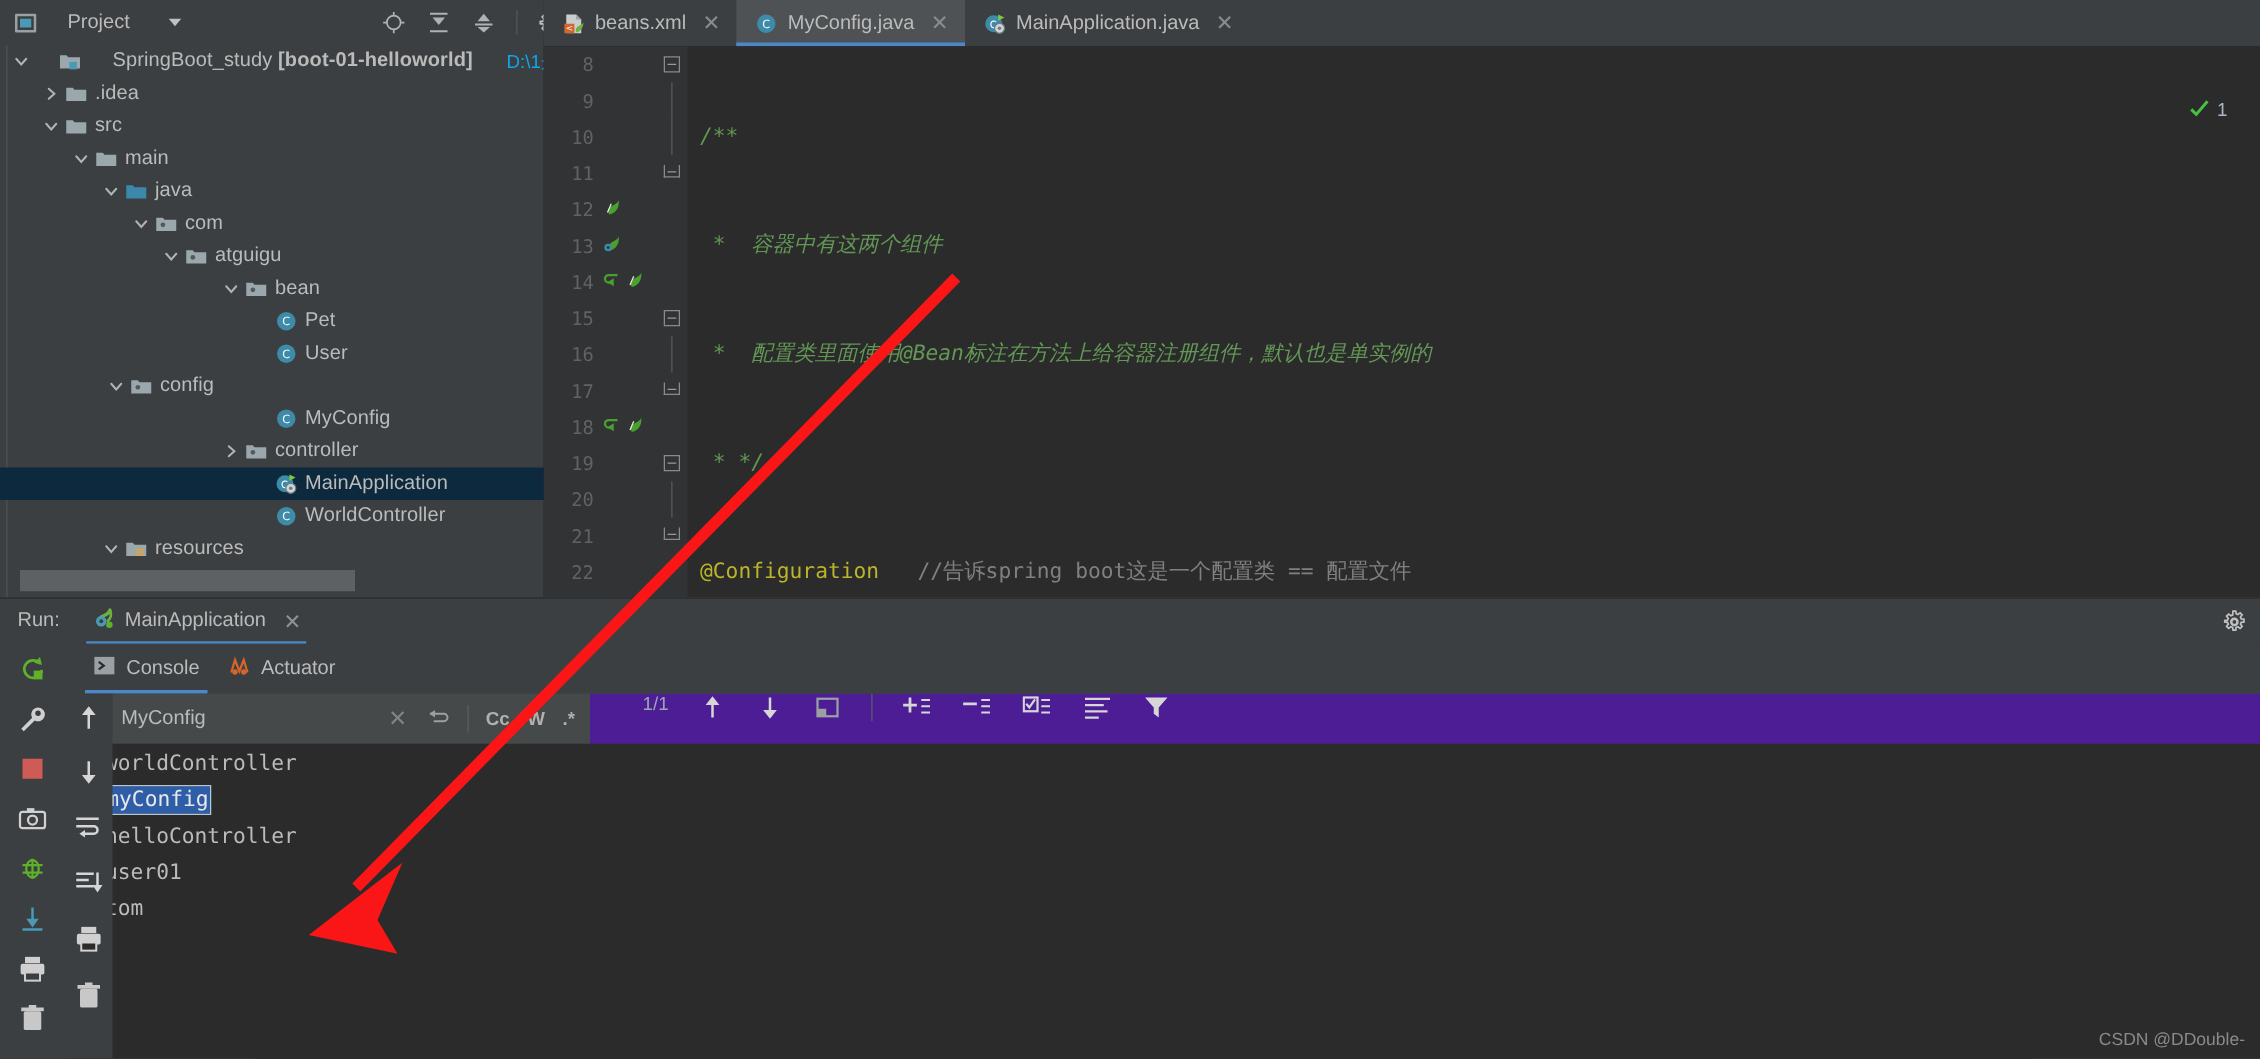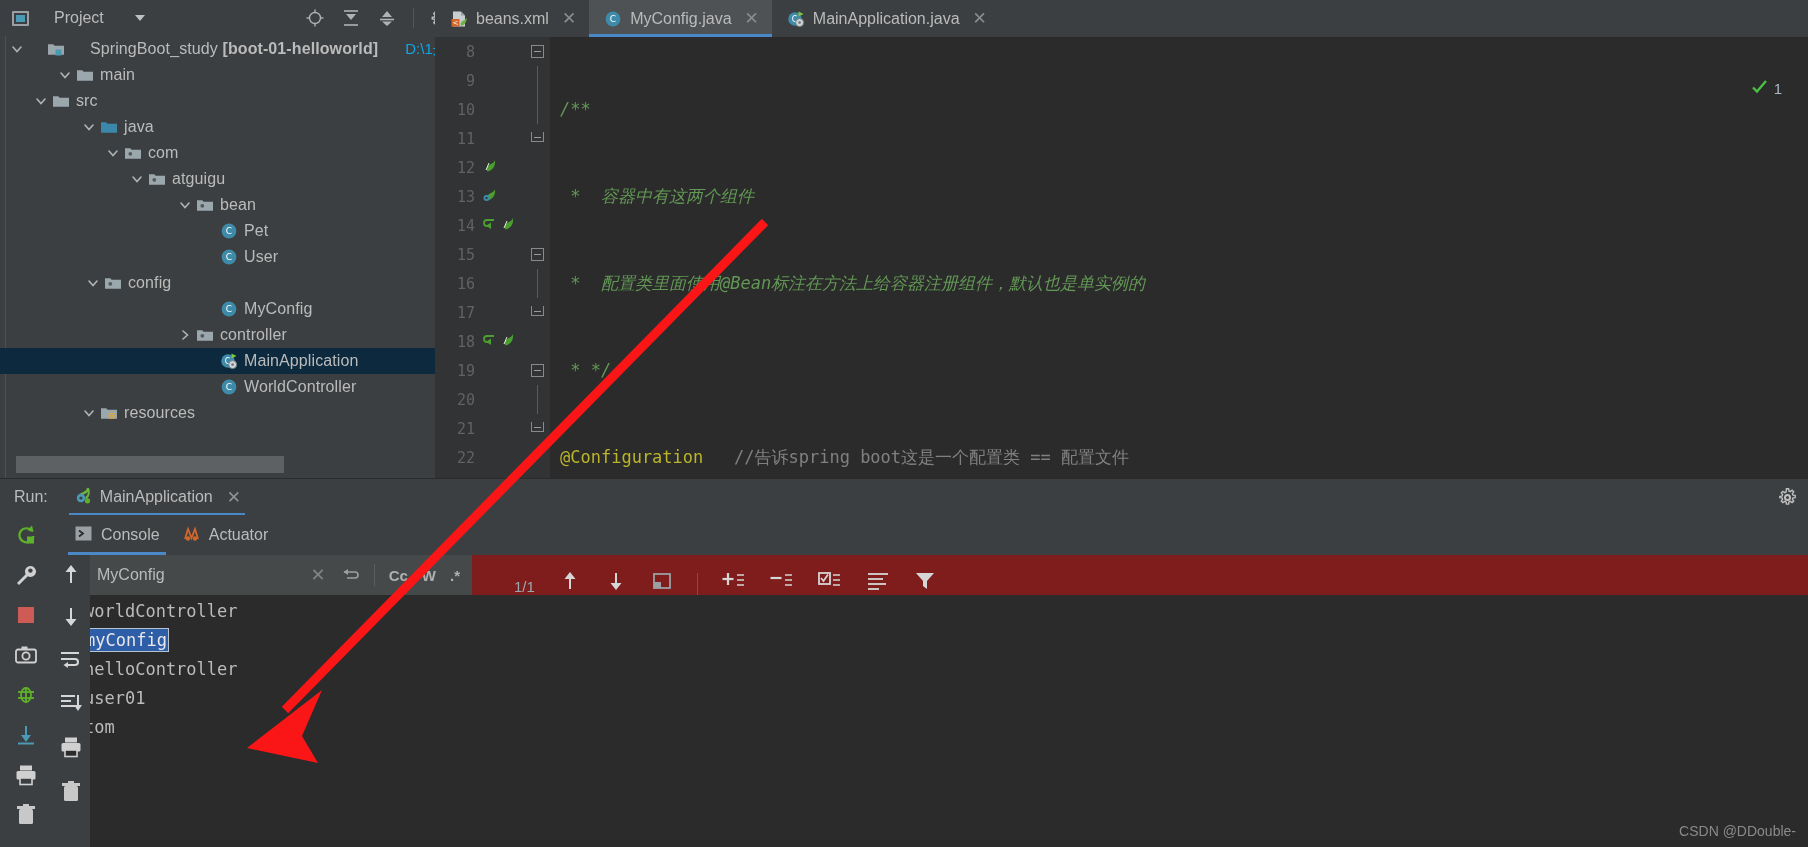--- a/index.html
+++ b/index.html
@@ -137,21 +137,21 @@
 
   .find-bar { height:40px; background:#45494a; display:flex; align-items:center; position:relative; }
   .find-field {
     width:420px; height:40px; display:flex; align-items:center; gap:9px; padding-left:16px;
     background:#45494a;
   }
   .find-text { font-size:16px; color:#bbbbbb; }
   .find-opts { display:flex; align-items:center; gap:14px; margin-left:auto; padding-right:12px; }
   .opt { font-size:15px; color:#b0b0b0; font-weight:bold; }
   .vsep { width:1px; height:22px; background:#5a5e60; }
-  .find-right { display:flex; align-items:flex-end; gap:24px; padding-left:42px; background:#7f1d1d; height:40px; flex:1; }
+  .find-right { display:flex; align-items:flex-start; gap:24px; padding-left:42px; background:#4c1d95; height:40px; flex:1; }
   .count { font-size:15px; color:#9aa7b0; }
 
   .console-out {
     position:absolute; left:0; top:80px; right:0; bottom:0;
     background:#2b2b2b; font-family:"DejaVu Sans Mono", monospace;
     font-size:17px; color:#bbbbbb; padding-left:32px; padding-top:2px;
     line-height:29px; overflow:hidden;
   }
   .out-line { height:29px; white-space:pre; }
   .out-line .hit {
@@ -231,45 +231,58 @@
           </span>
           <span class="tico">
             <svg width="18" height="18" viewBox="0 0 18 18">
               <path d="M1 4.2h5.2l1.4 1.6H17v9H1z" fill="#9aa7ad"></path>
               <rect x="8.5" y="9.5" width="6" height="6" fill="#4a9ab5"></rect>
             </svg>
           </span>
           <span class="tlabel">SpringBoot_study <b>[boot-01-helloworld]</b></span>
           <span class="tpath">D:\1丹丹</span>
         </div>
+        <div class="tnode" style="padding-left: 32px;">
+          <span class="arrow">
+            <svg width="14" height="14" viewBox="0 0 14 14">
+              <path d="M5 3 L9.5 7 L5 11" fill="none" stroke="#b0b4b6" stroke-width="1.6" stroke-linecap="round"></path>
+            </svg>
+          </span>
+          <span class="tico">
+            <svg width="18" height="18" viewBox="0 0 18 18">
+              <path d="M1 4.2h5.2l1.4 1.6H17v9H1z" fill="#9aa7ad"></path>
+            </svg>
+          </span>
+          <span class="tlabel">.idea</span>
+        </div>
+        <div class="tnode" style="padding-left: 32px;">
+          <span class="arrow">
+            <svg width="14" height="14" viewBox="0 0 14 14">
+              <path d="M3 5 L7 9.5 L11 5" fill="none" stroke="#b0b4b6" stroke-width="1.6" stroke-linecap="round"></path>
+            </svg>
+          </span>
+          <span class="tico">
+            <svg width="18" height="18" viewBox="0 0 18 18">
+              <path d="M1 4.2h5.2l1.4 1.6H17v9H1z" fill="#9aa7ad"></path>
+            </svg>
+          </span>
+          <span class="tlabel">src</span>
+        </div>
         <div class="tnode" style="padding-left: 56px;">
           <span class="arrow">
             <svg width="14" height="14" viewBox="0 0 14 14">
               <path d="M3 5 L7 9.5 L11 5" fill="none" stroke="#b0b4b6" stroke-width="1.6" stroke-linecap="round"></path>
             </svg>
           </span>
           <span class="tico">
             <svg width="18" height="18" viewBox="0 0 18 18">
               <path d="M1 4.2h5.2l1.4 1.6H17v9H1z" fill="#9aa7ad"></path>
             </svg>
           </span>
           <span class="tlabel">main</span>
-        </div>
-        <div class="tnode" style="padding-left: 32px;">
-          <span class="arrow">
-            <svg width="14" height="14" viewBox="0 0 14 14">
-              <path d="M3 5 L7 9.5 L11 5" fill="none" stroke="#b0b4b6" stroke-width="1.6" stroke-linecap="round"></path>
-            </svg>
-          </span>
-          <span class="tico">
-            <svg width="18" height="18" viewBox="0 0 18 18">
-              <path d="M1 4.2h5.2l1.4 1.6H17v9H1z" fill="#9aa7ad"></path>
-            </svg>
-          </span>
-          <span class="tlabel">src</span>
         </div>
         <div class="tnode" style="padding-left: 80px;">
           <span class="arrow">
             <svg width="14" height="14" viewBox="0 0 14 14">
               <path d="M3 5 L7 9.5 L11 5" fill="none" stroke="#b0b4b6" stroke-width="1.6" stroke-linecap="round"></path>
             </svg>
           </span>
           <span class="tico">
             <svg width="18" height="18" viewBox="0 0 18 18">
               <path d="M1 4.2h5.2l1.4 1.6H17v9H1z" fill="#3b88aa"></path>

